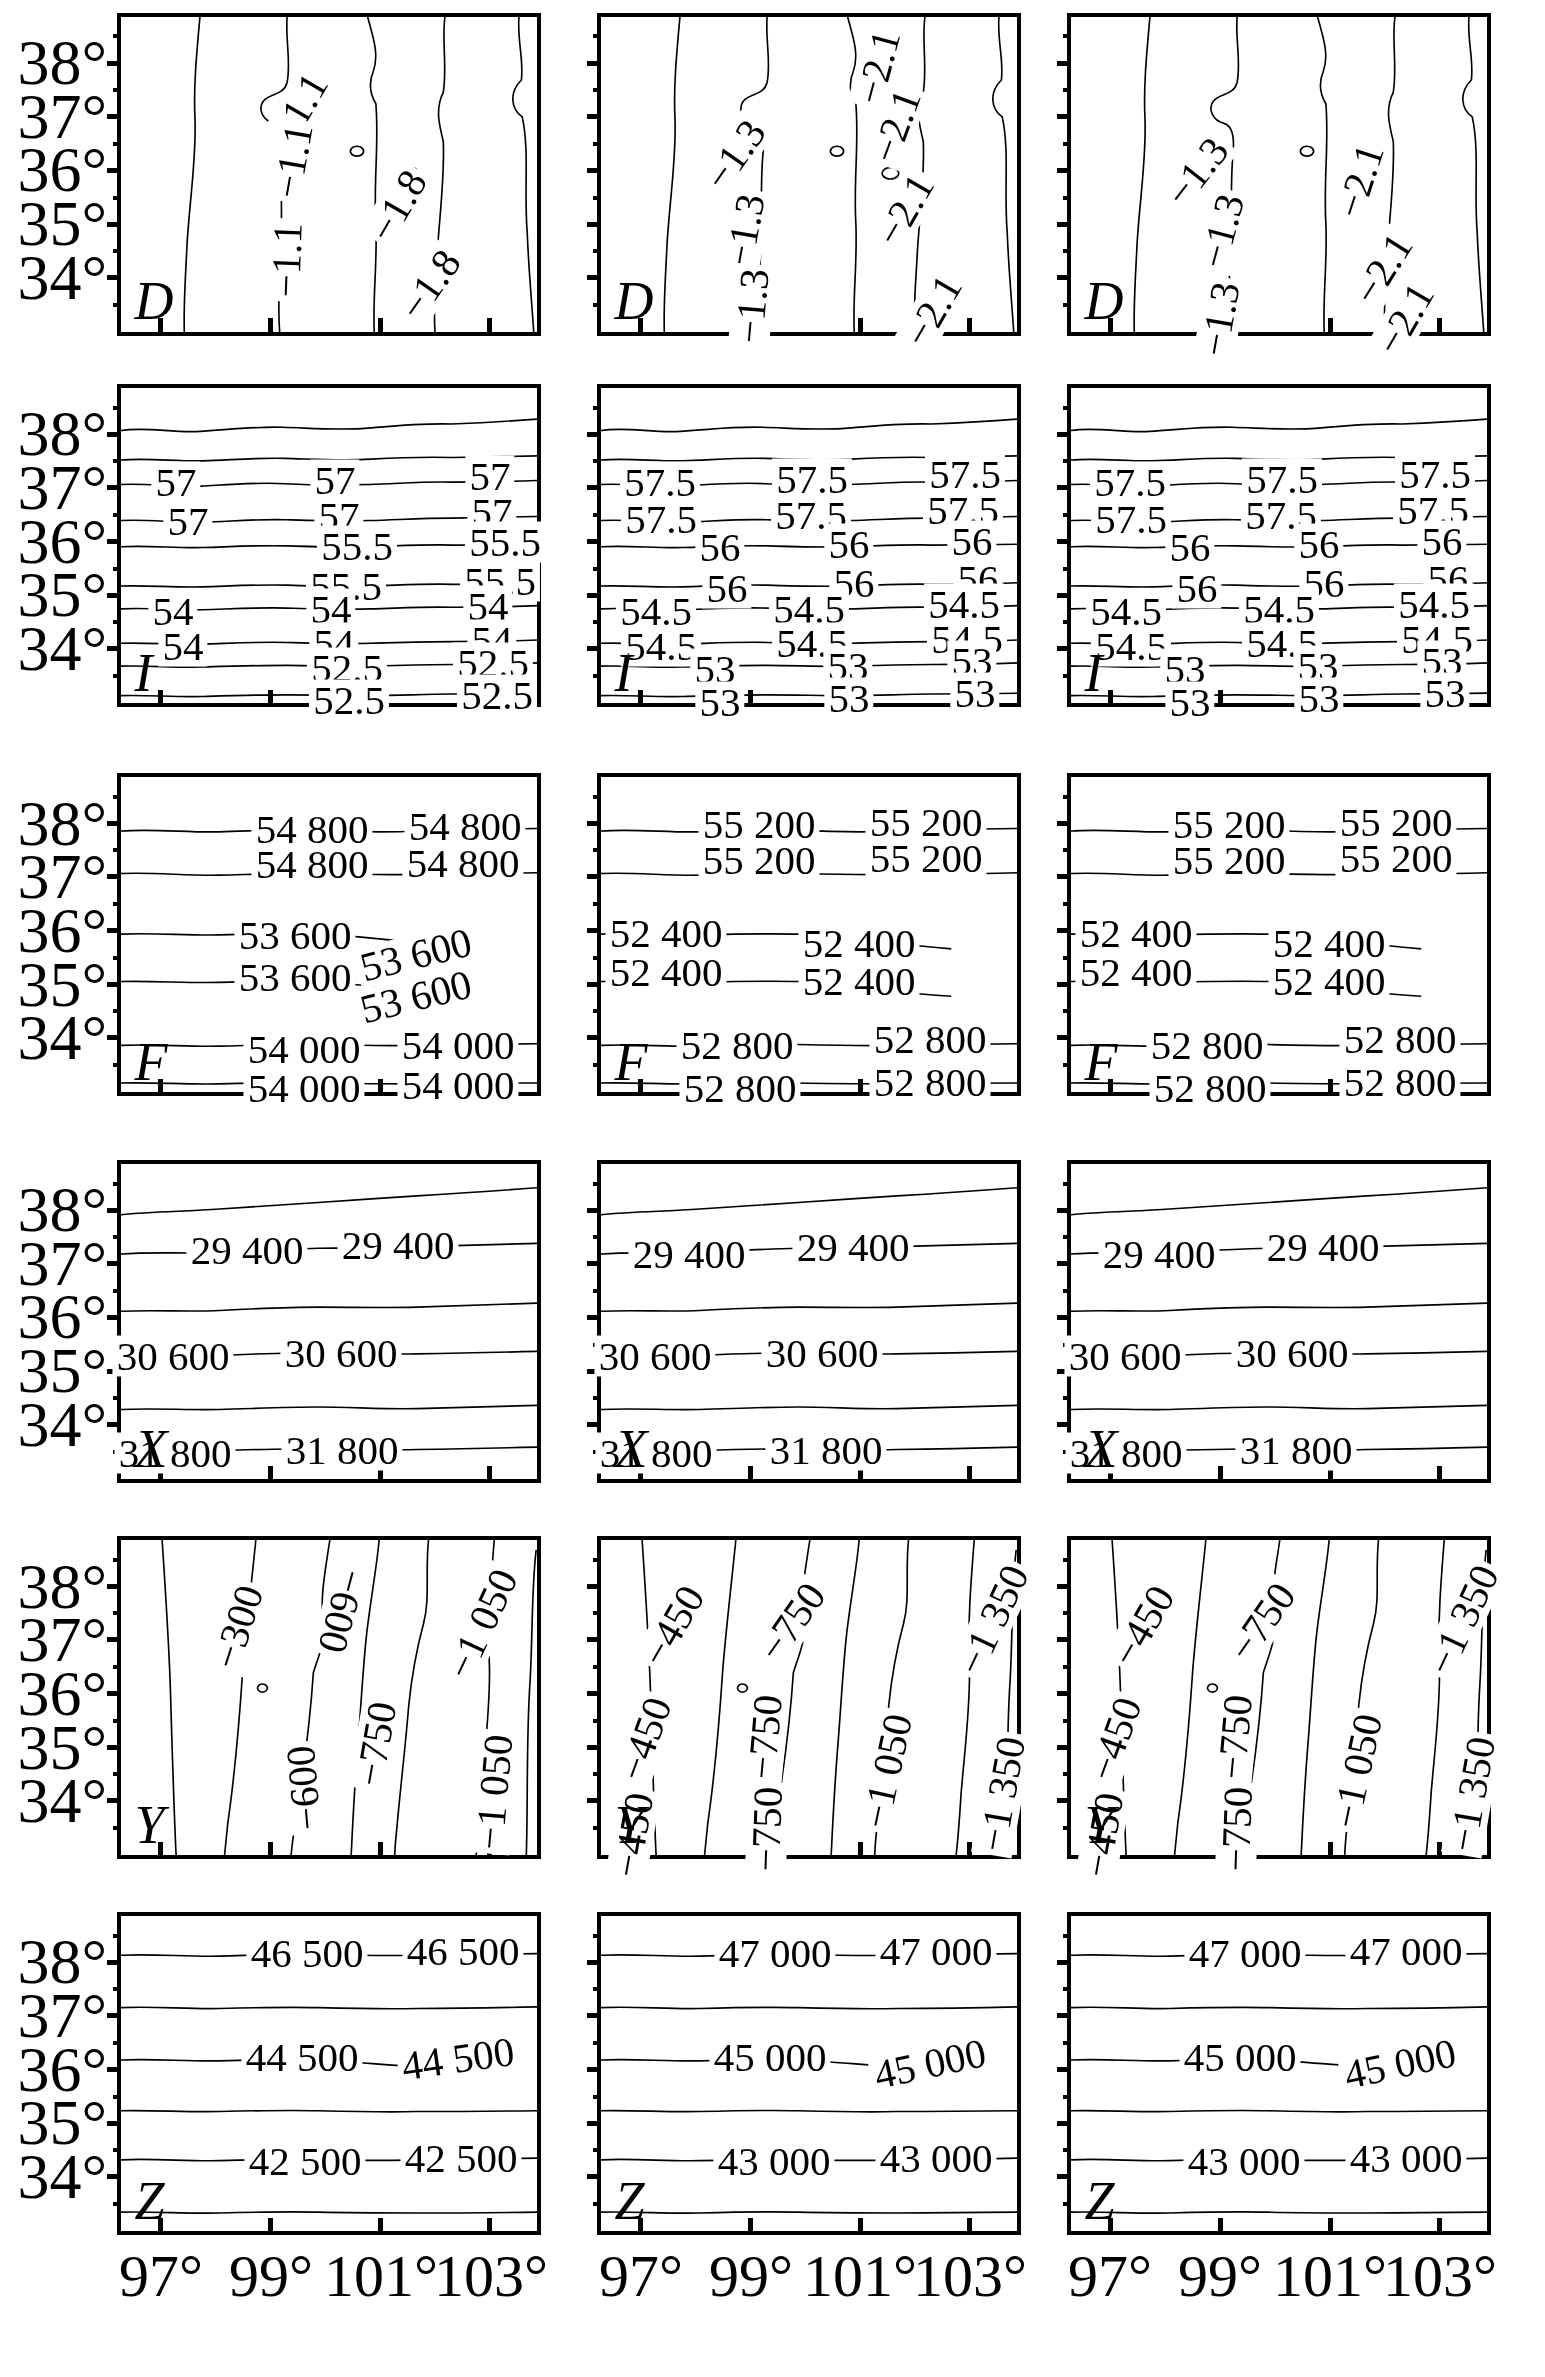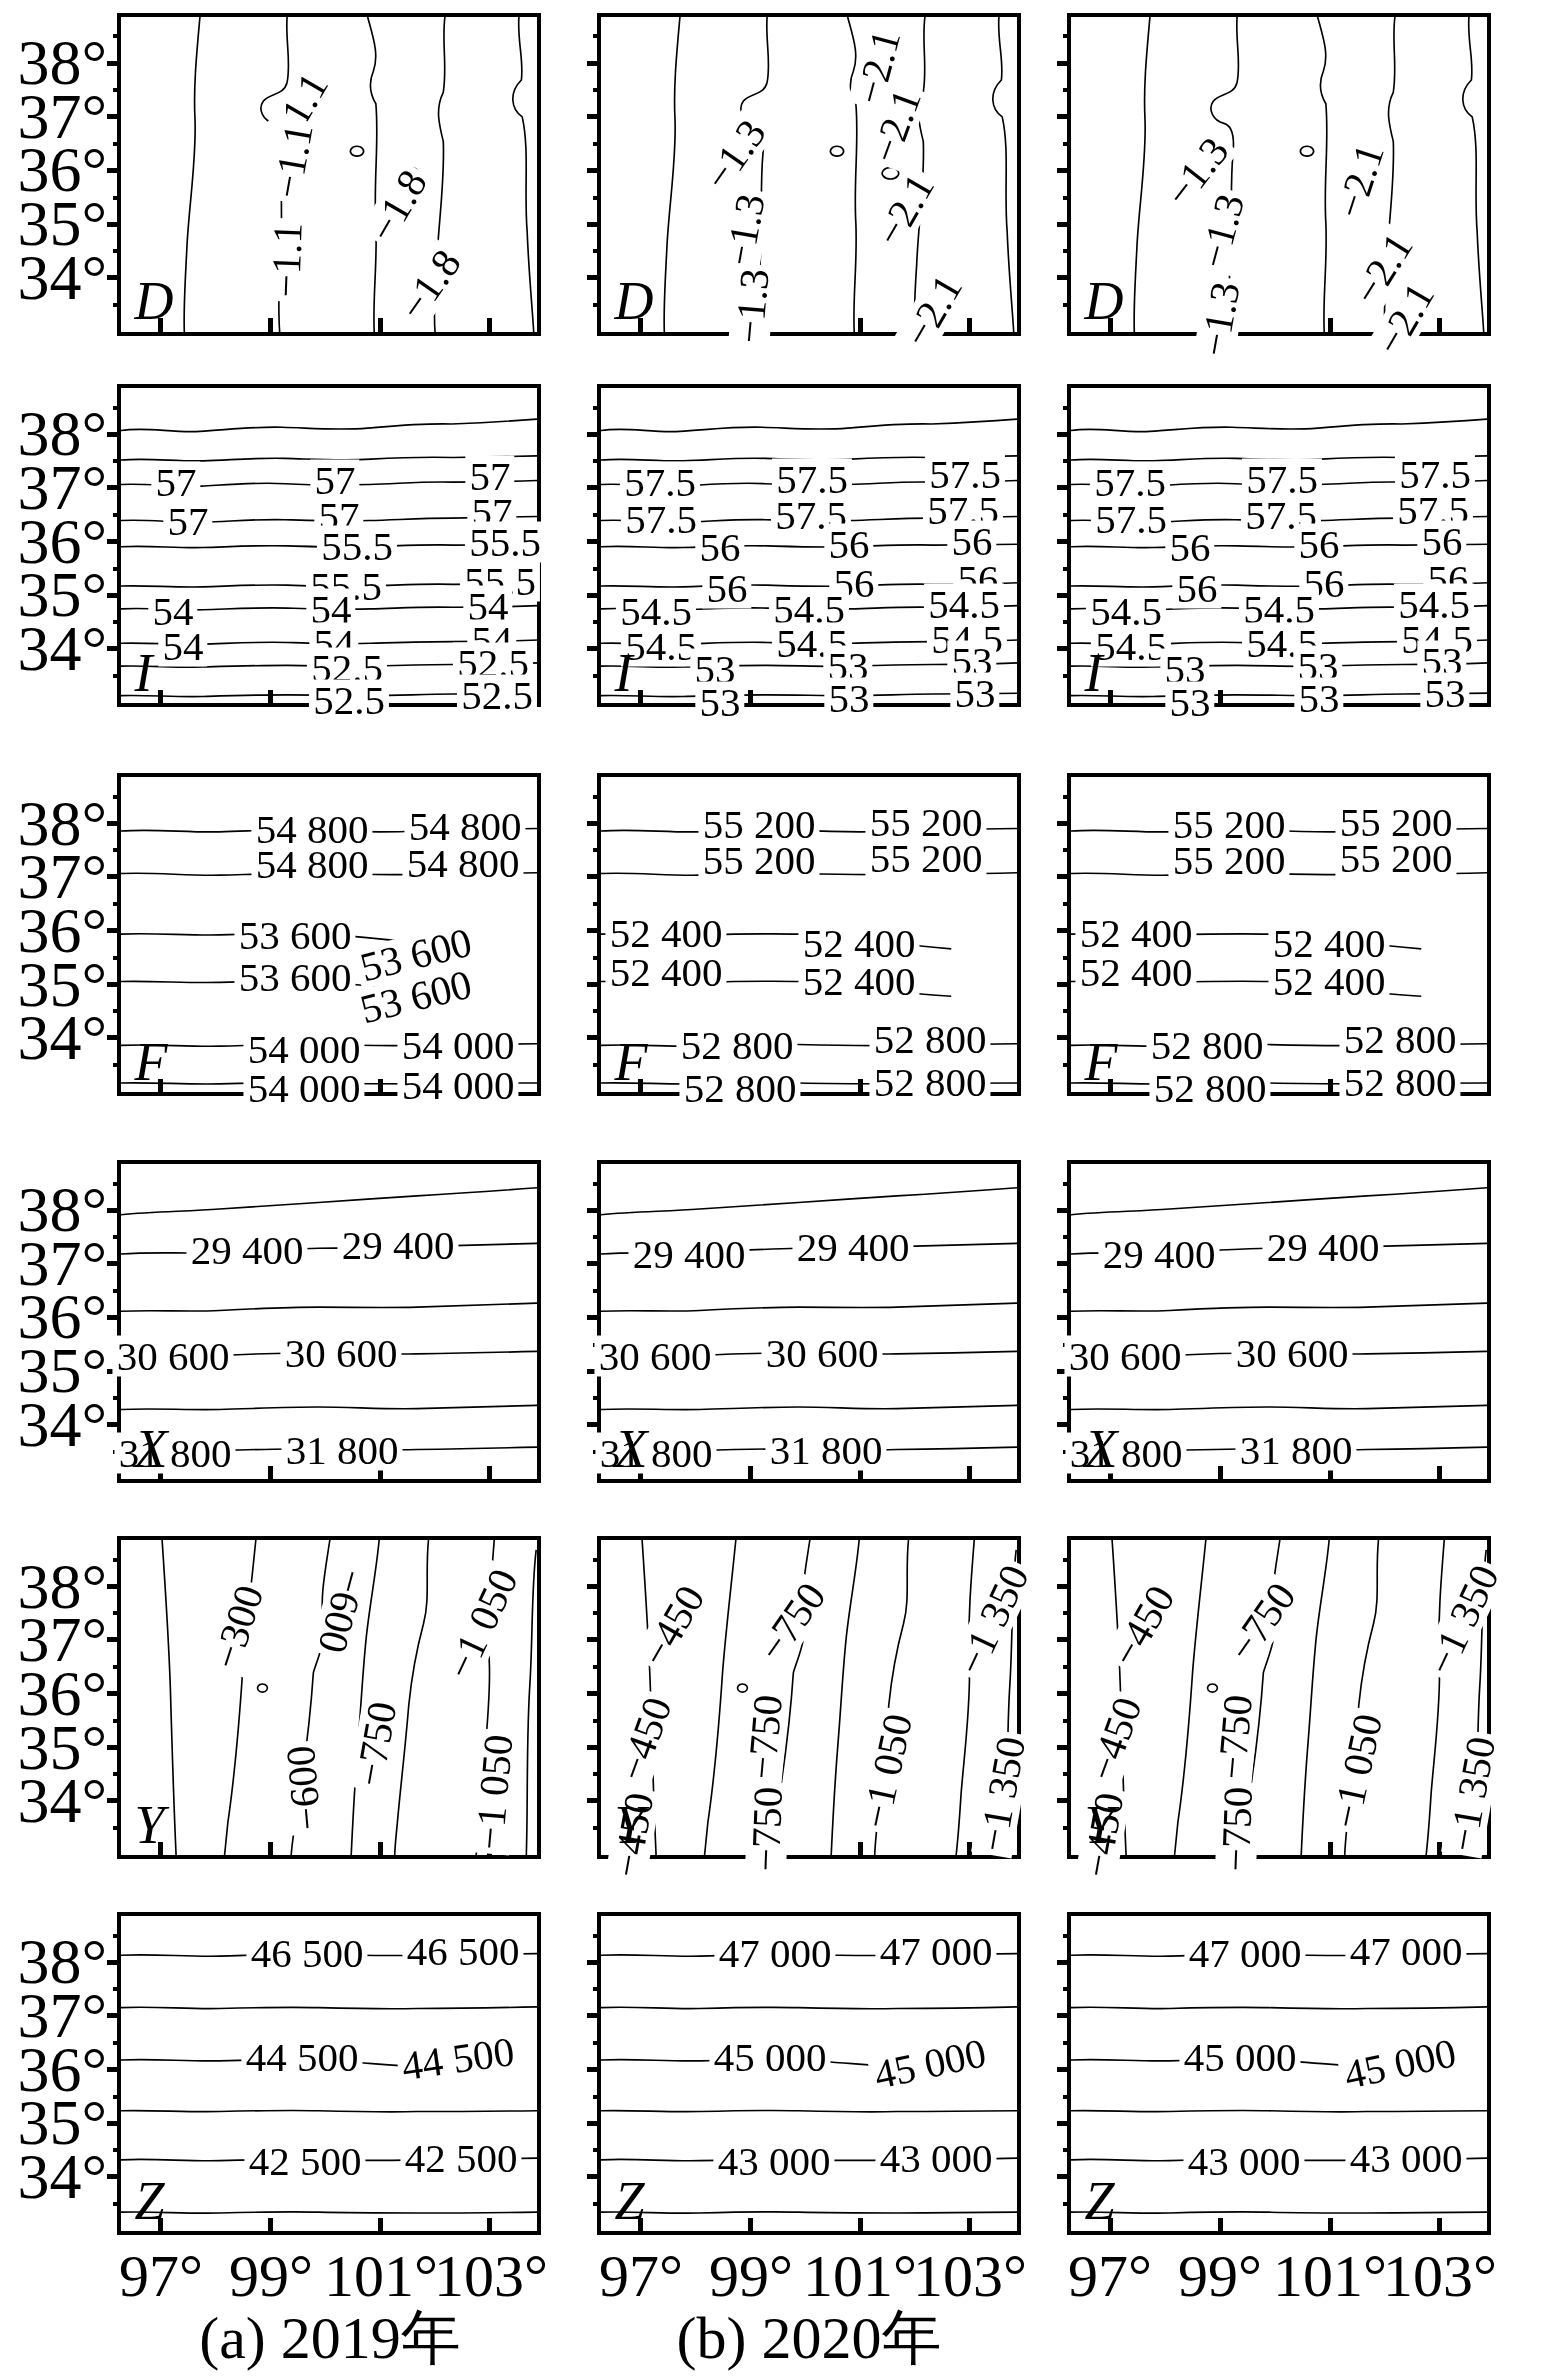--- a/index.html
+++ b/index.html
@@ -634,22 +634,20 @@
       <div class="tick" style="left: -8.4px; top: 125px; width: 8.4px; height: 4.2px;"></div>
       <div class="tick" style="left: -8.4px; top: 179px; width: 8.4px; height: 4.2px;"></div>
       <div class="tick" style="left: -8.4px; top: 232px; width: 8.4px; height: 4.2px;"></div>
       <div class="tick" style="left: -8.4px; top: 286px; width: 8.4px; height: 4.2px;"></div>
       <div class="tick" style="left: 37px; bottom: 0px; width: 5px; height: 13.4px;"></div>
       <div class="tick" style="left: 147px; bottom: 0px; width: 5px; height: 13.4px;"></div>
       <div class="tick" style="left: 257px; bottom: 0px; width: 5px; height: 13.4px;"></div>
       <div class="tick" style="left: 366px; bottom: 0px; width: 5px; height: 13.4px;"></div>
     </div>
 
-  <span class="cap" style="left:330px;top:2308px">(a) 2019年</span>
-  <span class="cap" style="left:809px;top:2308px">(b) 2020年</span>
 <span class="ylab" style="left: 107px; top: 63px;">38°</span>
     <span class="ylab" style="left: 107px; top: 117px;">37°</span>
     <span class="ylab" style="left: 107px; top: 170px;">36°</span>
     <span class="ylab" style="left: 107px; top: 224px;">35°</span>
     <span class="ylab" style="left: 107px; top: 278px;">34°</span>
     <span class="ylab" style="left: 107px; top: 434px;">38°</span>
     <span class="ylab" style="left: 107px; top: 488px;">37°</span>
     <span class="ylab" style="left: 107px; top: 542px;">36°</span>
     <span class="ylab" style="left: 107px; top: 595px;">35°</span>
     <span class="ylab" style="left: 107px; top: 649px;">34°</span>

